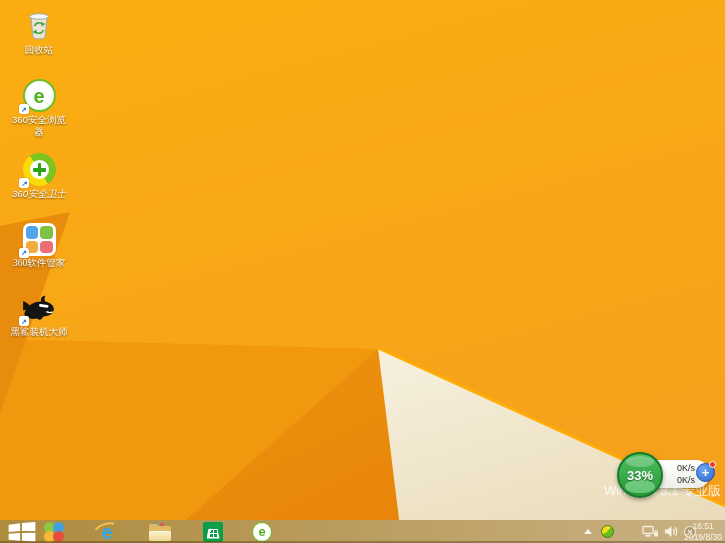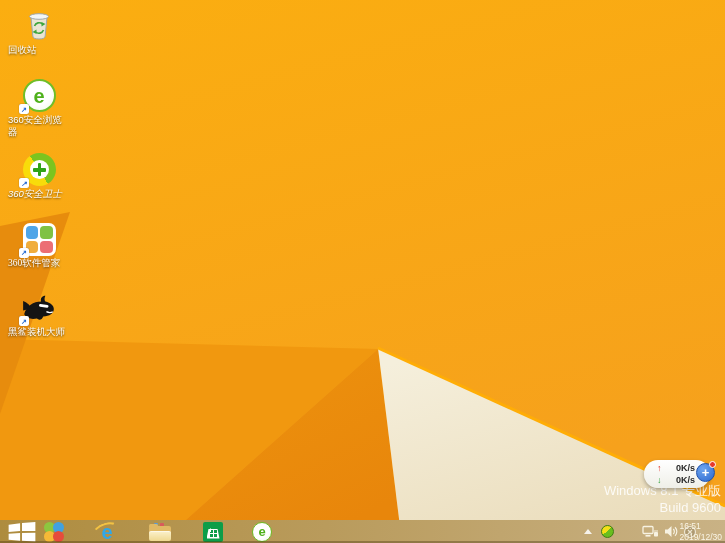--- a/index.html
+++ b/index.html
@@ -5,21 +5,21 @@
   * { margin:0; padding:0; box-sizing:border-box; }
   html,body { width:725px; height:543px; }
   body {
     position:relative; overflow:hidden;
     font-family:"Liberation Sans", sans-serif;
     background:#F7A61B;
   }
   
   #wallpaper { position:absolute; inset:0; z-index:0; }
   
-  .dicon { position:absolute; left:2px; width:74px; text-align:left; z-index:2; cursor:default; }
+  .dicon { position:absolute; left:2px; width:74px; text-align:center; z-index:2; cursor:default; }
   .dicon .art { position:relative; height:37px; display:flex; align-items:flex-end; justify-content:center; }
   .dicon .lbl {
     margin:2px auto 0; width:62px; color:#fff; font-size:9.5px; line-height:11.5px;
     word-break:break-all; text-shadow:0 1px 2px rgba(0,0,0,.65);
   }
   .badge {
     position:absolute; left:17px; bottom:-2px; width:10px; height:10px;
     background:#fff; border-radius:2px; box-shadow:0 0 1px rgba(0,0,0,.6);
     display:flex; align-items:center; justify-content:center;
     font-size:7px; font-weight:bold; color:#1F66D0; line-height:1;
@@ -107,35 +107,35 @@
   
   .tray-caret { position:absolute; left:584px; top:9px; width:0; height:0;
     border-left:4px solid transparent; border-right:4px solid transparent;
     border-bottom:5px solid rgba(255,255,255,.85); }
   .tray-shield { position:absolute; left:601px; top:5px; width:13px; height:13px; border-radius:50%;
     border:1px solid #3E7E12;
     background:conic-gradient(from 40deg, #69BE1E 0deg 200deg, #F3DF17 200deg 360deg); }
   .tray-net { position:absolute; left:642px; top:5px; }
   .tray-vol { position:absolute; left:664px; top:5px; }
   .tray-x   { position:absolute; left:683px; top:5px; }
-  .clock { position:absolute; right:3px; top:1px; text-align:left; color:#FAF5E6;
+  .clock { position:absolute; right:3px; top:1px; text-align:center; color:#FAF5E6;
     font-size:8.5px; line-height:10.5px; }
   
   .watermark { position:absolute; right:4px; top:482px; z-index:3; text-align:right;
     color:rgba(255,255,255,.85); font-size:13px; line-height:17px; }
   
   .net-widget { position:absolute; left:617px; top:451px; width:104px; height:48px; z-index:4; }
   .net-widget .pill { position:absolute; left:27px; top:9px; width:66px; height:28px; border-radius:14px;
     background:linear-gradient(#FFFFFF,#EFEFE8); box-shadow:0 2px 4px rgba(0,0,0,.3);
     display:flex; flex-direction:column; justify-content:center; }
   .net-widget .row { display:flex; align-items:center; height:12px; padding:0 15px 0 13px; }
   .net-widget .arrow { width:9px; font-size:9px; font-weight:bold; line-height:1; }
   .net-widget .up   { color:#E33022; }
   .net-widget .down { color:#2FA33B; }
-  .net-widget .spd { flex:1; text-align:right; font-size:9px; font-weight:bold; color:#2A2A2A; }
+  .net-widget .spd { flex:1; text-align:right; font-size:9px; font-weight:normal; color:#2A2A2A; }
   .speed-ball { position:absolute; left:0; top:1px; width:46px; height:46px; border-radius:50%;
     background:linear-gradient(#4DBE5E,#28973C); border:2px solid #157A28;
     box-shadow:0 2px 4px rgba(0,0,0,.35);
     display:flex; align-items:center; justify-content:center; }
   .speed-ball::before { content:""; position:absolute; bottom:3px; left:6px; width:30px; height:13px;
     border-radius:50% / 60%; background:rgba(150,226,160,.6); }
   .speed-ball::after { content:""; position:absolute; top:2px; left:7px; width:28px; height:11px;
     border-radius:50%; background:rgba(255,255,255,.25); }
   .speed-ball span { position:relative; z-index:1; color:#fff; font-size:13px; font-weight:bold;
     text-shadow:0 1px 1px rgba(0,0,0,.35); }
@@ -226,33 +226,35 @@
       <rect x="17" y="10.6" width="9" height="2.6" rx="1.2" fill="#fff" transform="rotate(8 21 12)"></rect>
       <path d="M24 17.5 q3 1.6 6 0.2" stroke="#fff" stroke-width="1.2" fill="none"></path>
     </svg>
     <div class="badge">↗</div>
   </div>
   <div class="lbl">黑鲨装机大师</div>
 </div>
 
 <div class="watermark">
   <div>Windows 8.1 专业版</div>
-  <div>Build 9600</div>
 </div>
 
 <div class="net-widget">
   <div class="pill">
     <div class="row">
       <span class="arrow up">↑</span>
       <span class="spd">0K/s</span>
     </div>
     <div class="row">
       <span class="arrow down">↓</span>
       <span class="spd">0K/s</span>
     </div>
+  </div>
+  <div class="speed-ball">
+    <span>33%</span>
   </div>
   <div class="plus-btn">
     <span>+</span>
     <i class="dot"></i>
   </div>
 </div>
 
 <div class="taskbar">
   <div class="tb-btn" id="tb-start">
     <svg width="30" height="21" viewBox="0 0 30 22">
@@ -317,15 +319,15 @@
     <polygon points="1,4.5 3.8,4.5 7.5,1 7.5,12 3.8,8.5 1,8.5" fill="#F7F2E2"></polygon>
     <path d="M9.3 4 a3.5 3.5 0 0 1 0 5" stroke="#F7F2E2" stroke-width="1.2" fill="none"></path>
     <path d="M11 2.2 a6 6 0 0 1 0 8.6" stroke="#F7F2E2" stroke-width="1.2" fill="none"></path>
   </svg>
   <svg class="tray-x" width="14" height="14" viewBox="0 0 14 14">
     <circle cx="7" cy="7" r="5.5" fill="rgba(0,0,0,0.12)" stroke="#EDE6D2" stroke-width="1.2"></circle>
     <path d="M5 5 l4 4 M9 5 l-4 4" stroke="#EDE6D2" stroke-width="1.2"></path>
   </svg>
   <div class="clock">
     <div>16:51</div>
-    <div>2019/12/30</div>
+    <div>2019/8/30</div>
   </div>
 </div>
 
 </body></html>

